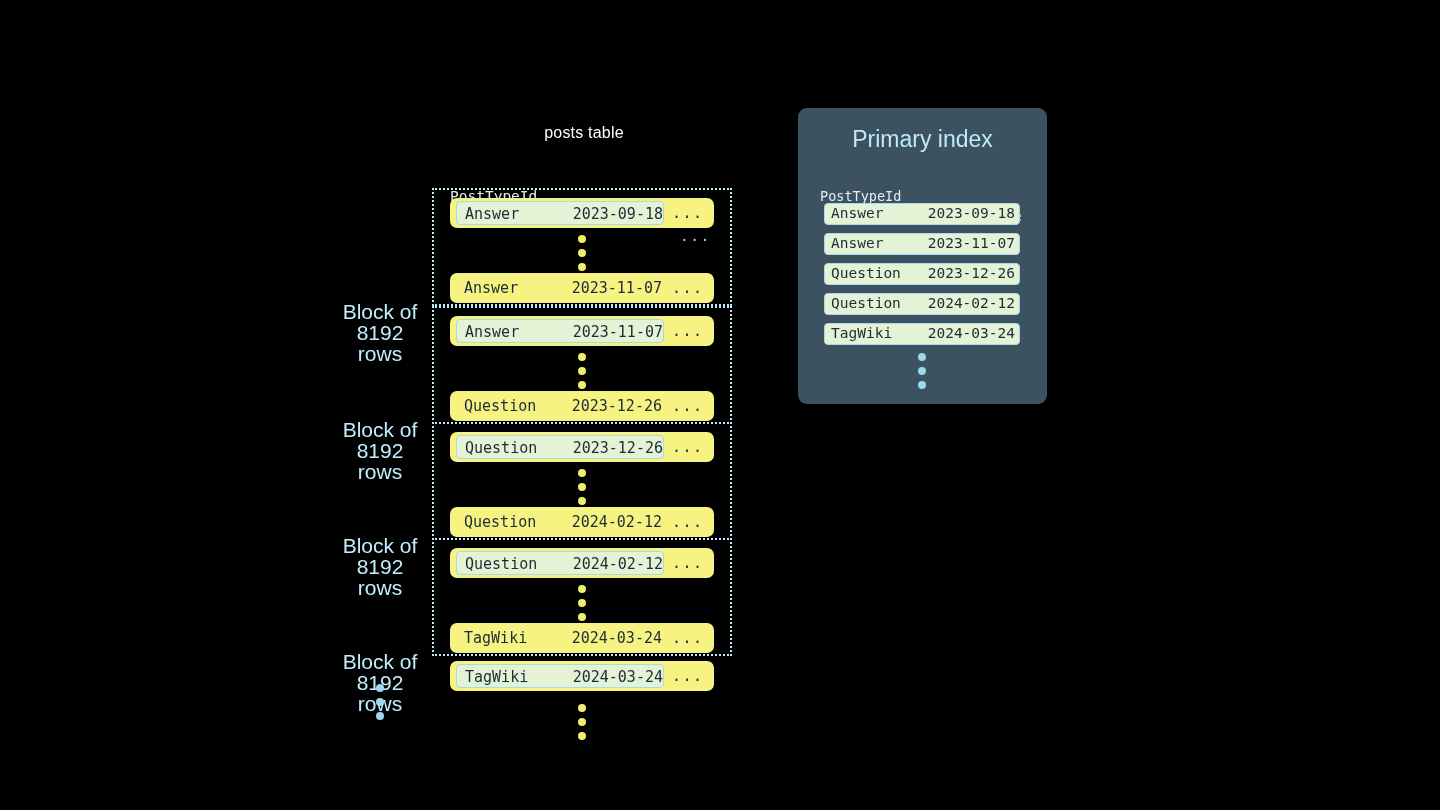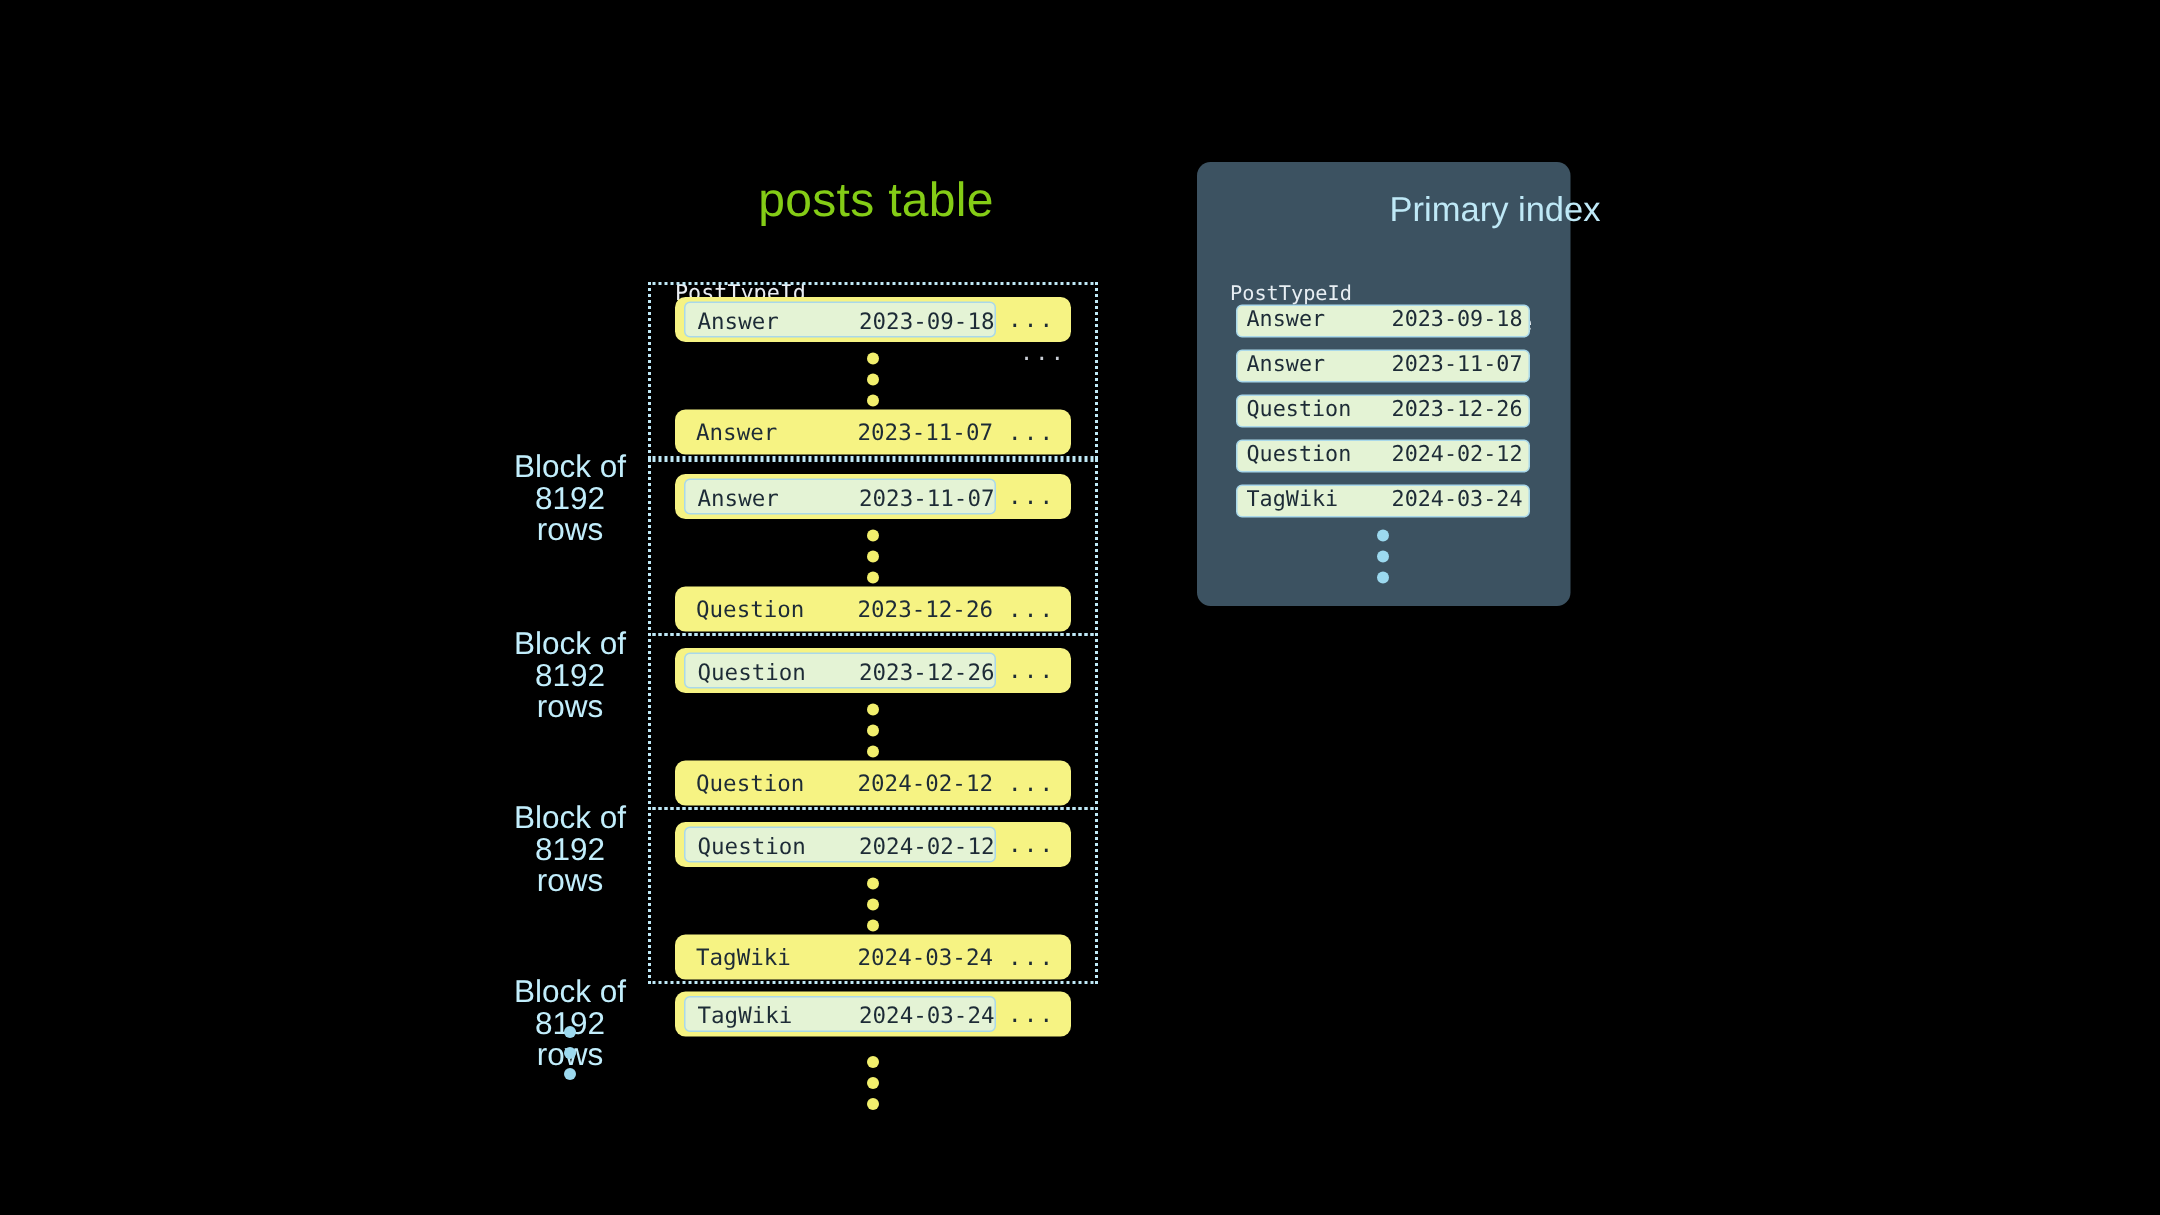--- a/index.html
+++ b/index.html
@@ -28,22 +28,22 @@
     top: 118px;
     width: 404px;
   }
 
   .posts-title {
     position: absolute;
     left: 100px;
     top: 0px;
     width: 304px;
     text-align: center;
-    color: #84cc16;
-    font-size: 32px;
+    color: #ffffff;
+    font-size: 16px;
     font-weight: 400;
     letter-spacing: 0.2px;
     line-height: 30px;
   }
 
   .posts-header {
     position: absolute;
     left: 100px;
     top: 48px;
     width: 304px;
@@ -182,25 +182,24 @@
     width: 249px;
     height: 296px;
     background: #3c5261;
     border-radius: 9px;
   }
   .index-title {
     position: absolute;
     left: 0;
     top: 16px;
     width: 249px;
-    text-align: right;
+    text-align: center;
     color: #bfe9f7;
     font-size: 23px;
     line-height: 30px;
-    padding-left: 20px;
   }
   .index-header {
     position: absolute;
     left: 0;
     top: 58px;
     width: 249px;
     height: 20px;
     color: #e7eef3;
     font-family: "DejaVu Sans Mono", "Liberation Mono", monospace;
     font-size: 13.5px;

